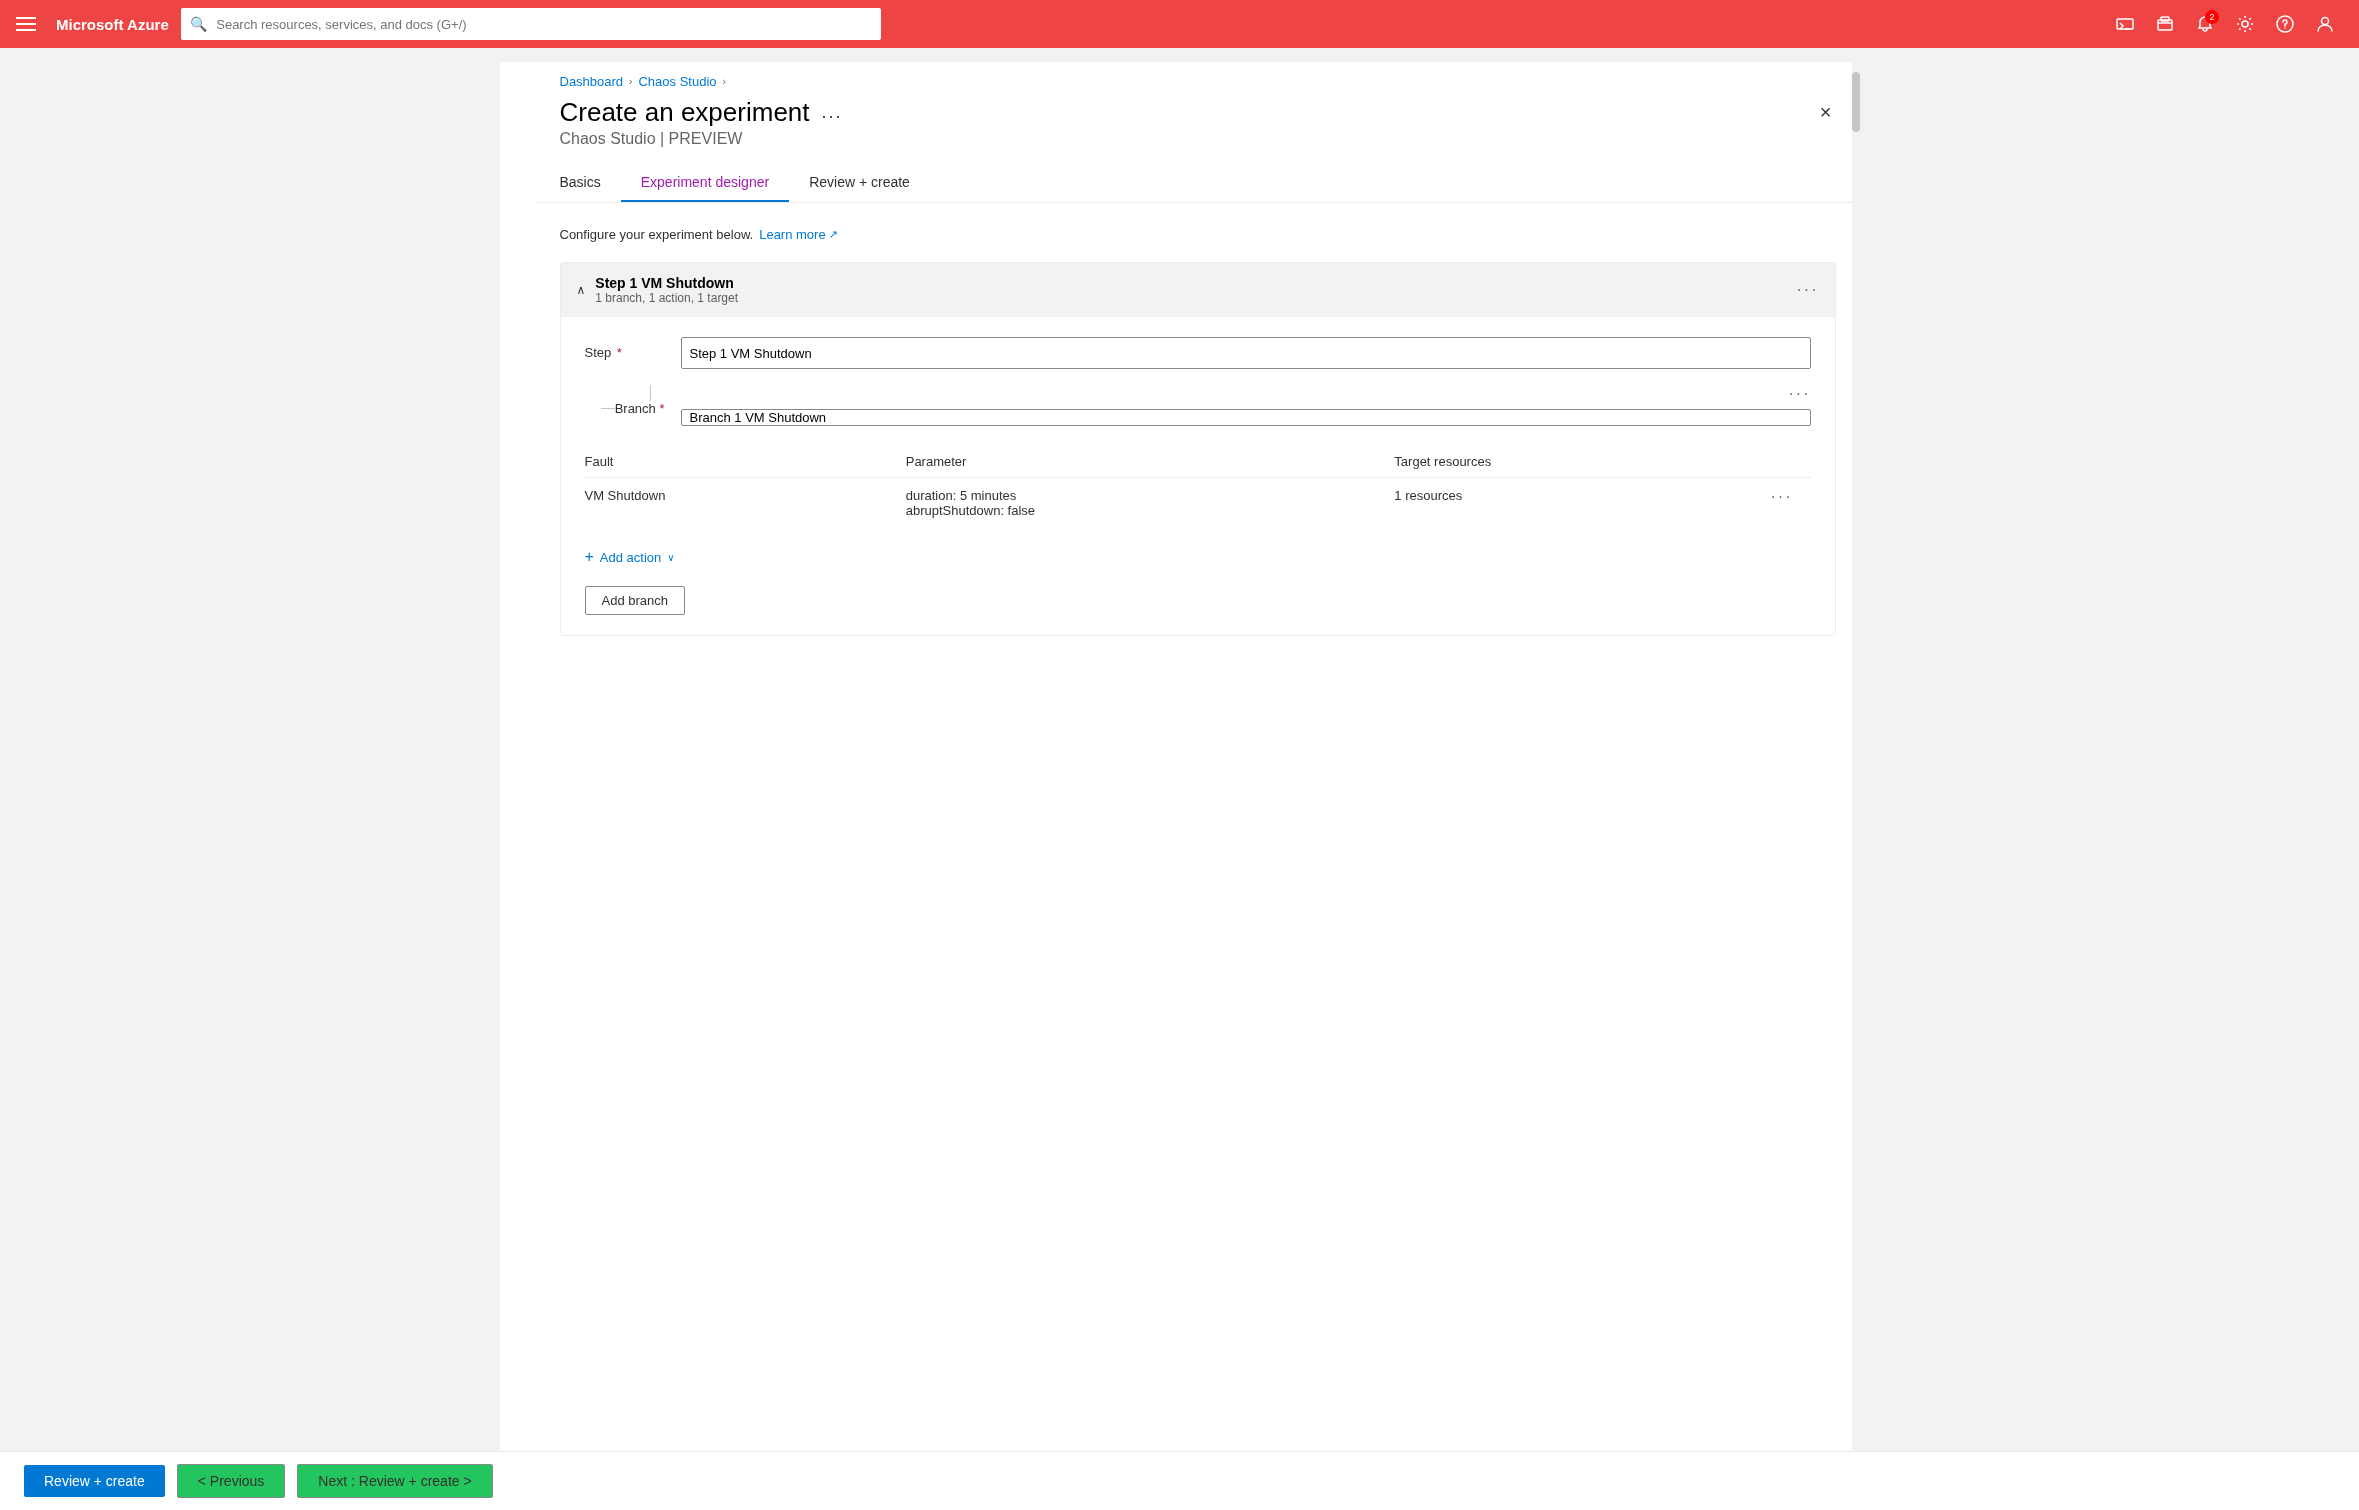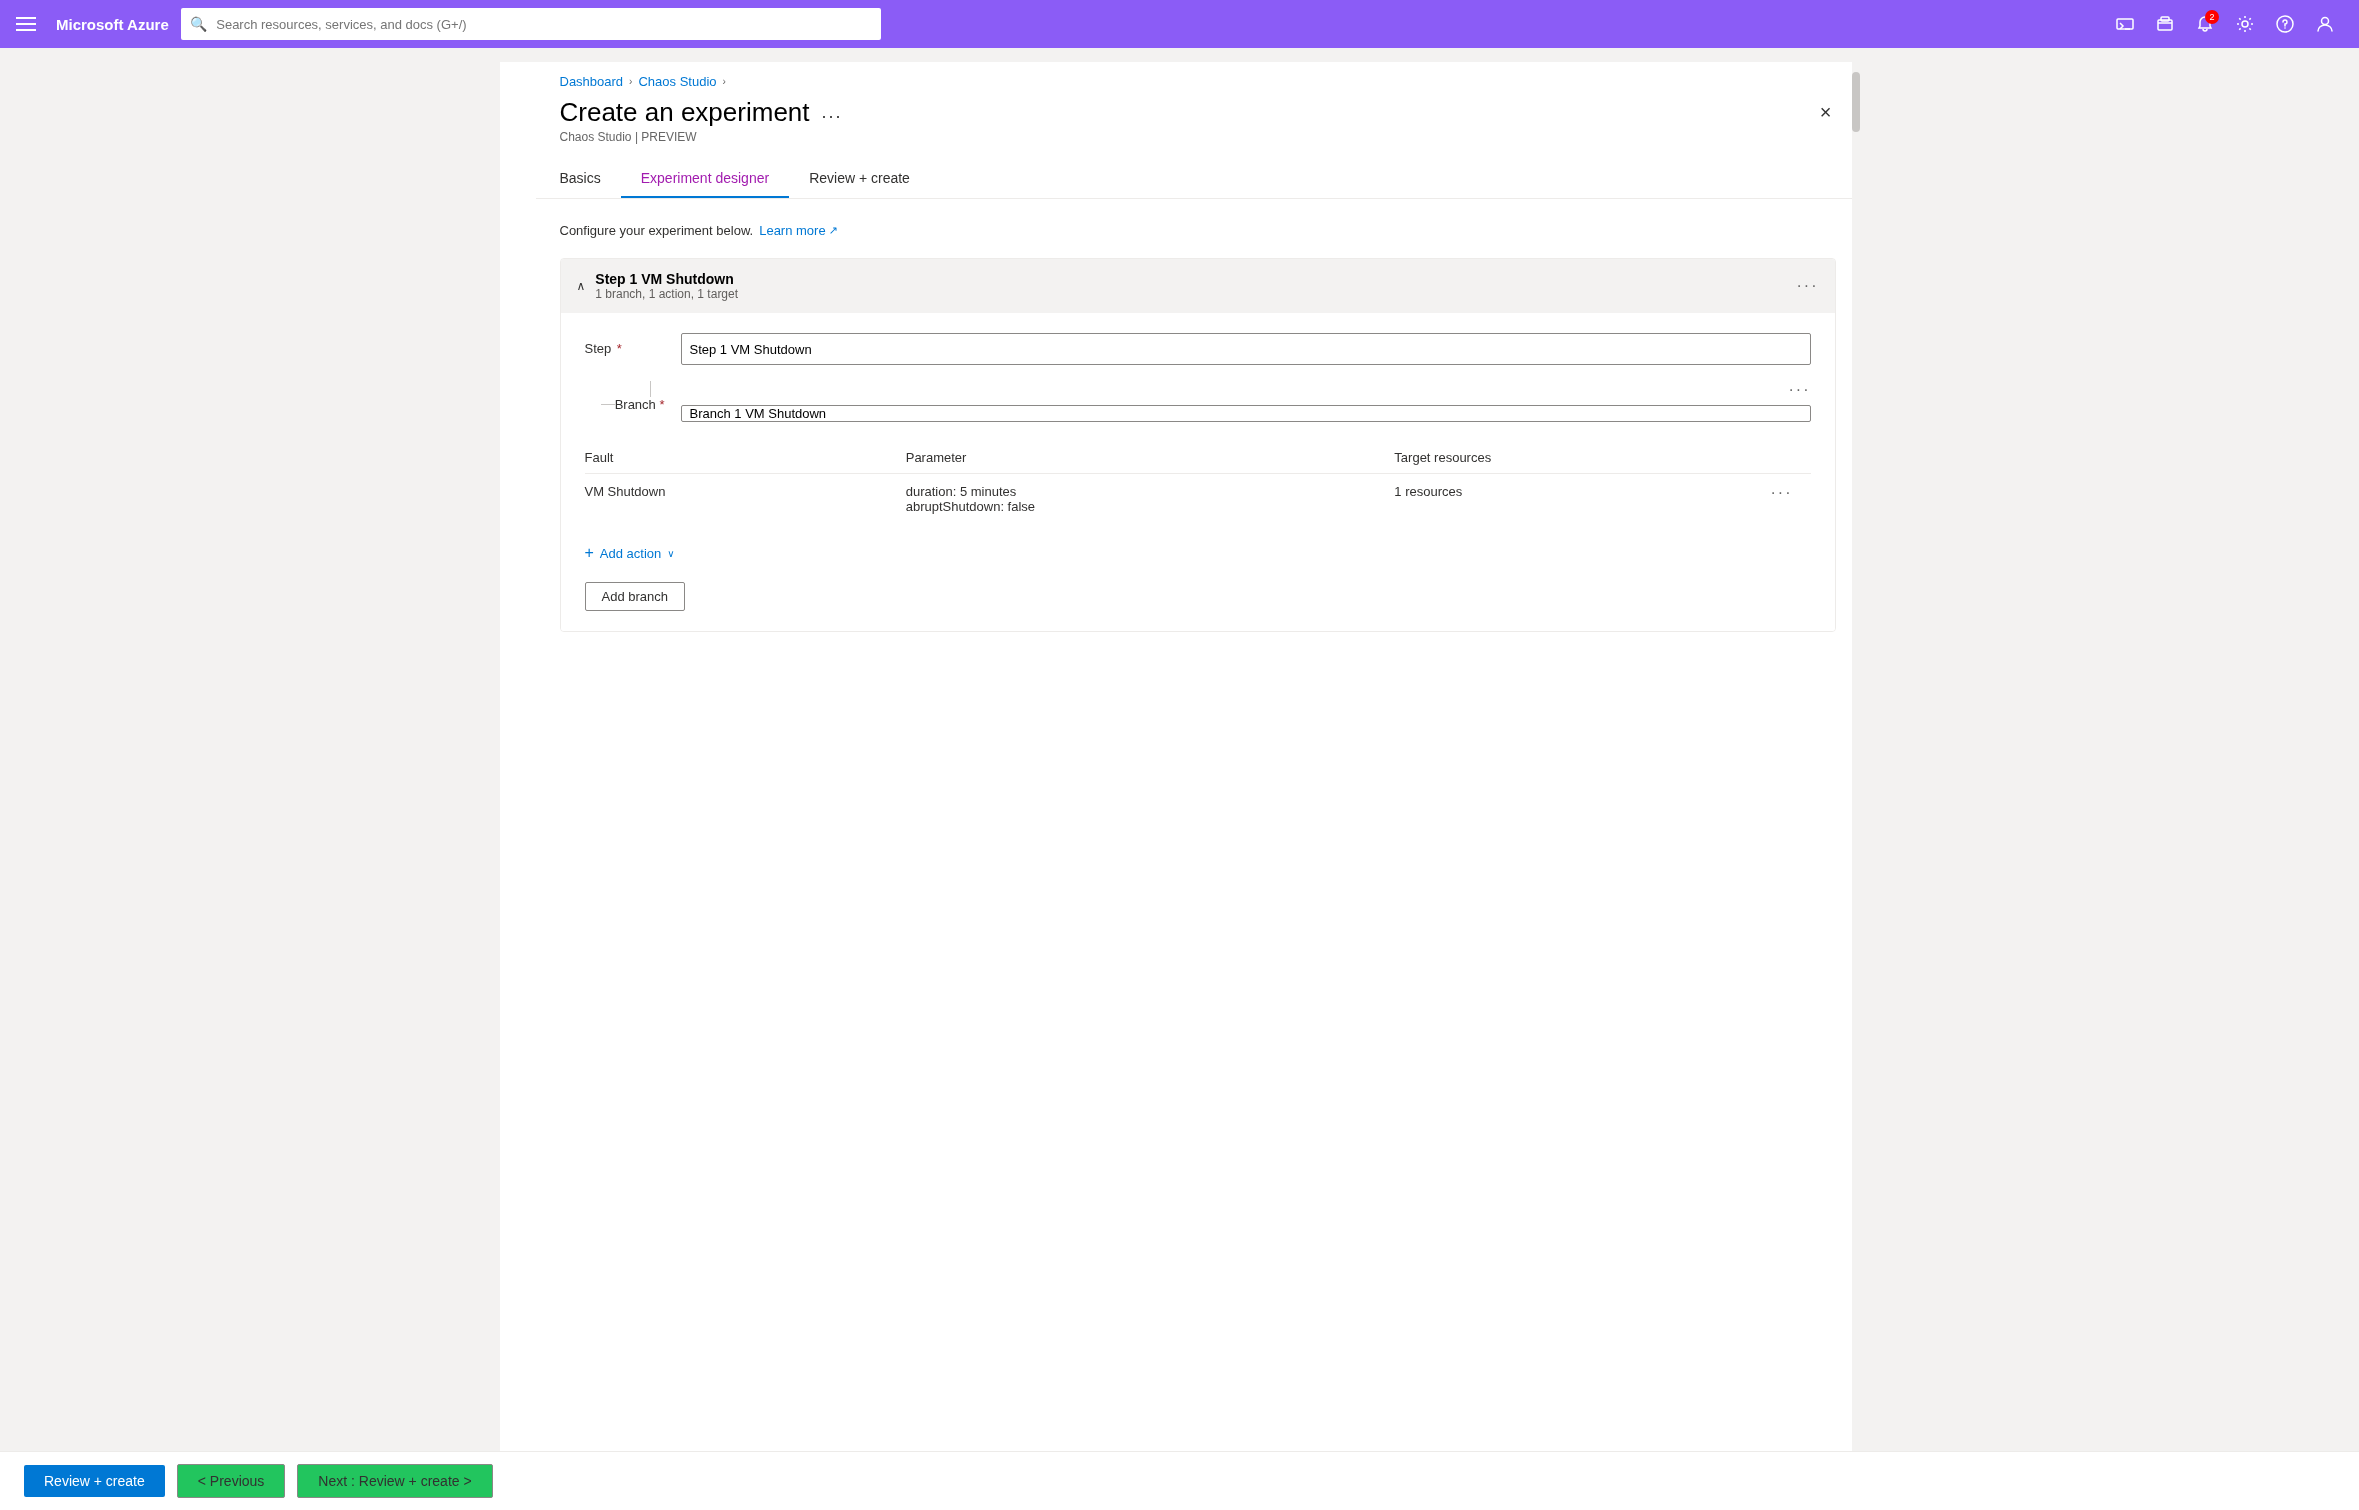--- a/index.html
+++ b/index.html
@@ -1,20 +1,20 @@
 <!DOCTYPE html>
 <html><head>
   <meta charset="utf-8">
   <style>
     * { box-sizing: border-box; margin: 0; padding: 0; }
     body { font-family: 'Segoe UI', Arial, sans-serif; font-size: 14px; background: #f3f2f1; min-height: 100vh; }
 
     
     .top-nav {
-      background: #8b5cf6;
+      background: #ef4444;
       height: 48px;
       display: flex;
       align-items: center;
       padding: 0 16px;
       gap: 12px;
       color: white;
     }
     .hamburger { font-size: 18px; cursor: pointer; display: flex; flex-direction: column; gap: 4px; }
     .hamburger span { display: block; width: 20px; height: 2px; background: white; }
     .brand { font-weight: 600; font-size: 15px; color: white; margin-left: 8px; white-space: nowrap; }
@@ -74,21 +74,21 @@
     .breadcrumb .chevron { color: #666; font-size: 10px; }
 
     
     .page-header {
       padding: 8px 24px 0;
       display: flex;
       align-items: flex-start;
       justify-content: space-between;
     }
     .page-title { font-size: 26px; font-weight: 300; color: #000; }
-    .page-subtitle { font-size: 12px; color: #666; margin-top: 2px; }
+    .page-subtitle { font-size: 16px; color: #666; margin-top: 2px; }
     .more-btn { background: none; border: none; cursor: pointer; font-size: 18px; color: #333; letter-spacing: 2px; }
     .close-btn { background: none; border: none; cursor: pointer; font-size: 20px; color: #333; padding: 4px; }
 
     
     .tabs {
       display: flex;
       border-bottom: 1px solid #edebe9;
       padding: 0 24px;
       margin-top: 16px;
       gap: 0;

